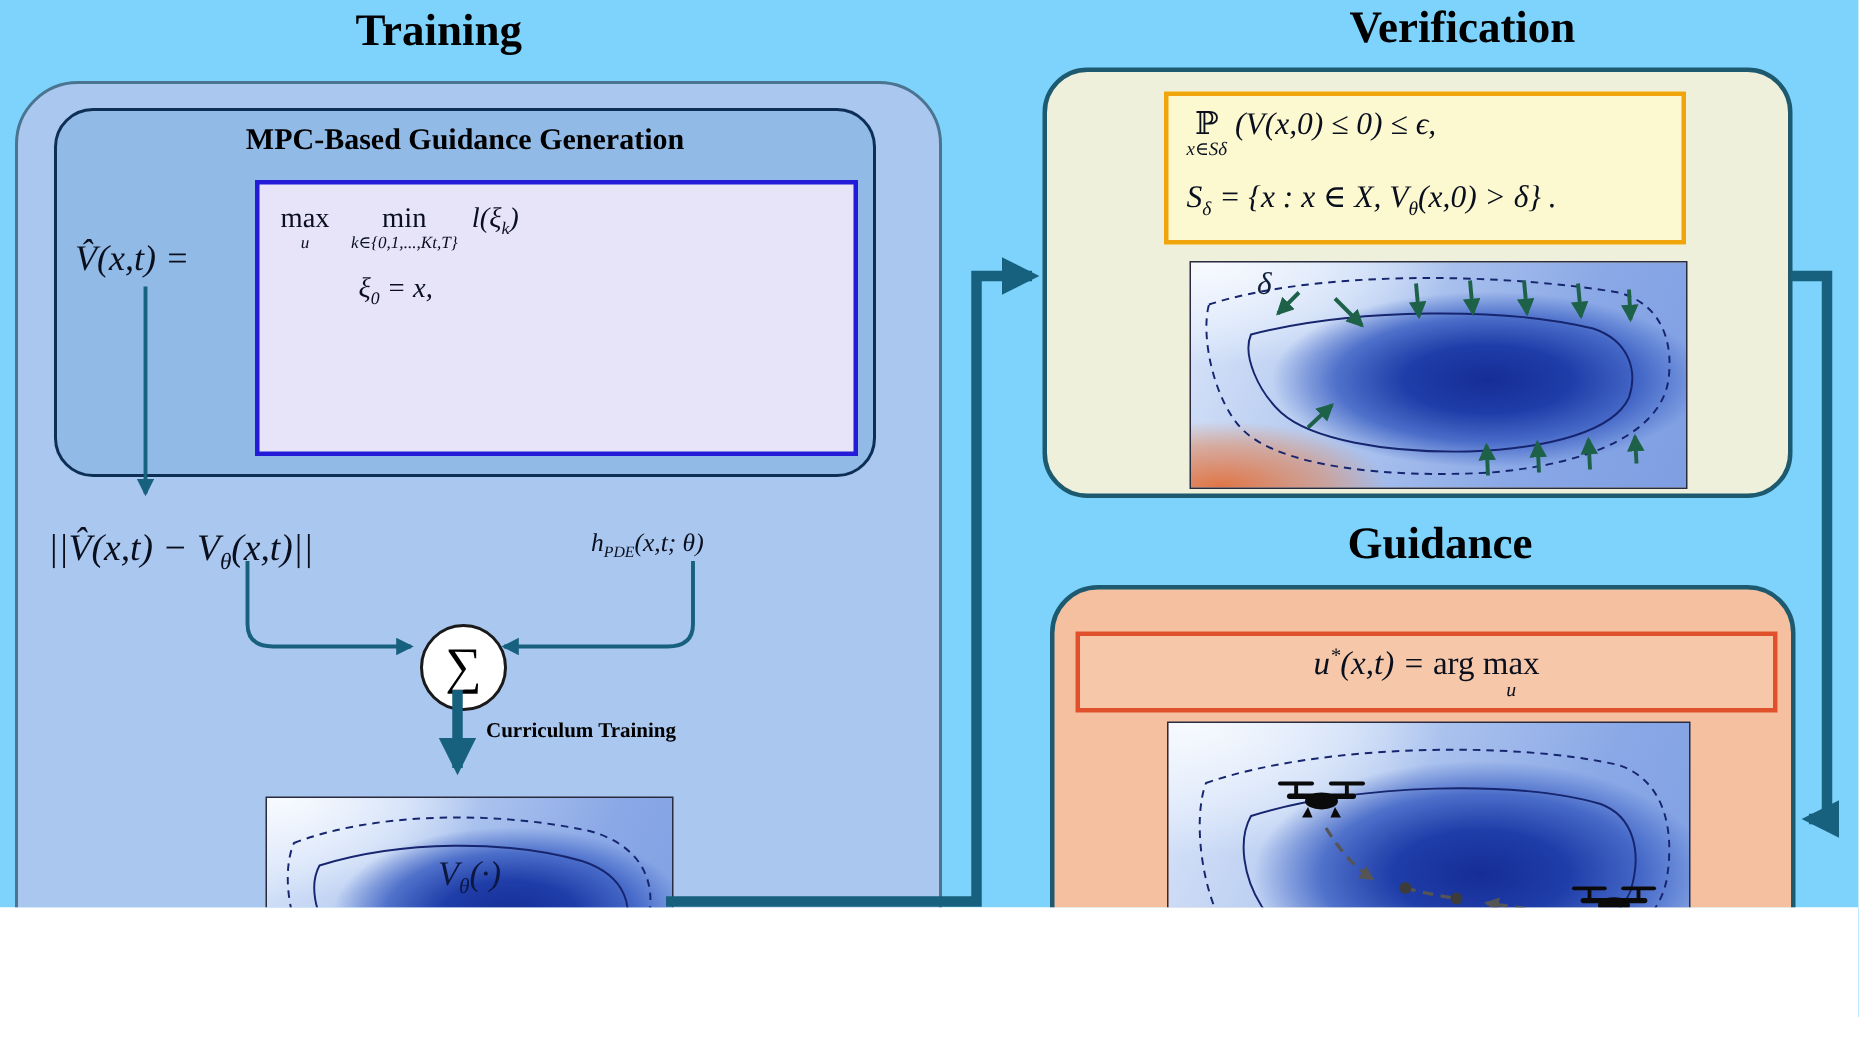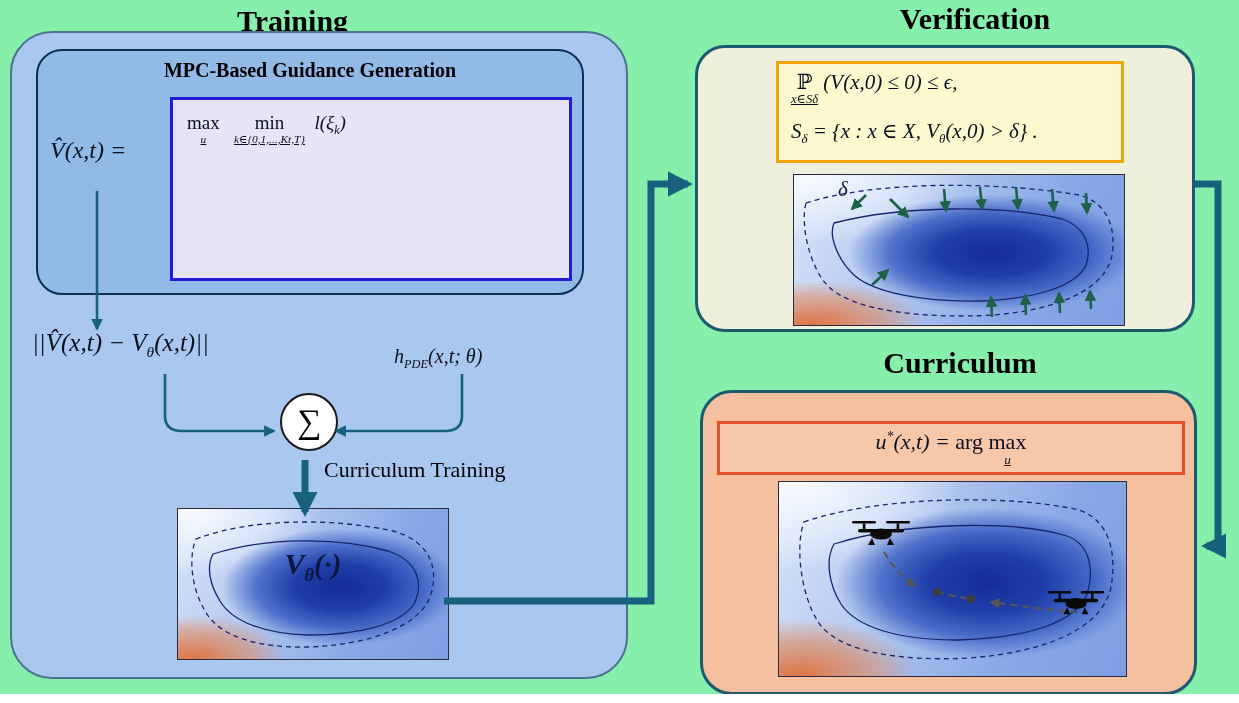--- a/index.html
+++ b/index.html
@@ -1,62 +1,62 @@
 <!DOCTYPE html>
 <html style="--training-bg: #aac7f0; --training-border: #4b7490; --mpc-bg: #92bae7; --mpc-border: #0e2f55; --mpc-math-bg: #e7e4f9; --mpc-math-border: #231bd8; --ver-bg: #eef0db; --ver-border: #1d5a70; --ver-math-bg: #fcf9d0; --ver-math-border: #f1a50d; --inf-bg: #f5c0a0; --inf-math-bg: #f6c8a9; --inf-math-border: #e0512b; --flow-arrow: #17617f; --field-arrow: #1d6148; --trajectory: #555555; --contour: #16256e;"><head>
 <meta charset="utf-8">
 <style>
   html,body{margin:0;padding:0;background:#ffffff;}
-  .canvas{position:relative;width:1239px;height:694px;background:#86efac;overflow:hidden;
+  .canvas{position:relative;width:1239px;height:605px;background:#7dd3fc;overflow:hidden;
           font-family:"Liberation Serif","DejaVu Serif","DejaVu Sans",serif;}
   .title{position:absolute;font-weight:bold;font-size:30px;color:#000;text-align:center;}
   .t-training{left:10px;top:4px;width:565px;}
   .t-ver{left:705px;top:2px;width:540px;}
   .t-inf{left:700px;top:346px;width:520px;}
 
   .box{position:absolute;box-sizing:border-box;}
-  .training-box{left:10px;top:31px;width:618px;height:648px;border-radius:42px;
+  .training-box{left:10px;top:54px;width:618px;height:648px;border-radius:42px;
     background:var(--training-bg,#aac7f0);border:2.5px solid var(--training-border,#4b7490);}
   .mpc-box{left:24px;top:16px;width:548px;height:246px;border-radius:26px;
     background:var(--mpc-bg,#92bae7);border:2.5px solid var(--mpc-border,#0e2f55);}
   .mpc-title{position:absolute;top:8px;left:0;width:100%;text-align:center;font-weight:bold;font-size:20px;color:#000;}
 
   .math{font-style:italic;color:#0a0f1e;}
   .rm{font-style:normal;}
   sub{font-size:0.62em;}
   sup{font-size:0.62em;}
   .stk{display:inline-flex;flex-direction:column;align-items:center;}
   .stk-m{font-style:normal;line-height:1.05;}
-  .stk-u{font-size:0.60em;line-height:1.1;font-style:italic;text-decoration:underline;}
+  .stk-u{font-size:0.60em;line-height:1.1;font-style:italic;}
 
   .mathbox{position:absolute;box-sizing:border-box;}
   .mpc-mathbox{left:132px;top:46px;width:402px;height:184px;font-size:19px;
     background:var(--mpc-math-bg,#e7e4f9);border:3px solid var(--mpc-math-border,#231bd8);
     padding:8px 10px 4px 14px;}
   .mpc-mathbox .mline{line-height:29px;}
   .mline1{margin-bottom:10px;}
   .indent{padding-left:52px;}
 
   .vhat{position:absolute;left:12px;top:86px;font-size:24px;font-family:Liberation Serif, serif;}
   .loss-left{position:absolute;left:20px;top:296px;font-size:25px;}
-  .loss-right{position:absolute;left:382px;top:296px;font-size:20px;margin-top:16px;}
+  .loss-right{position:absolute;left:382px;top:296px;font-size:17px;}
   .sigma-circle{position:absolute;left:268px;top:360px;width:54px;height:54px;border-radius:50%;
     background:#fff;border:2px solid #1a1a1a;display:flex;align-items:center;justify-content:center;
     font-size:34px;color:#000;}
-  .curriculum{position:absolute;left:312px;top:424px;font-weight:normal;font-size:22px;color:#000;}
+  .curriculum{position:absolute;left:312px;top:424px;font-weight:bold;font-size:14px;color:#000;}
 
   .heatmap{position:absolute;border:1.5px solid #2b2b3f;
     background:
       radial-gradient(56% 50% at 60% 52%, #162d96 0%, #1f3da8 30%, rgba(47,84,190,0.75) 55%, rgba(90,130,220,0) 78%),
       radial-gradient(48% 42% at 6% 100%, rgba(226,112,60,0.95) 0%, rgba(228,130,80,0.5) 45%, rgba(228,130,80,0) 70%),
       radial-gradient(70% 65% at 4% 0%, rgba(248,251,255,0.98) 0%, rgba(240,246,255,0.5) 45%, rgba(240,246,255,0) 70%),
       linear-gradient(115deg,#dbe6f9 0%,#b3c9f0 35%,#8aa8e6 70%,#7e9ee2 100%);}
   .heatmap>svg{position:absolute;left:0;top:0;}
   .vtheta-map{left:165px;top:475px;width:270px;height:150px;}
-  .vtheta-label{position:absolute;left:0;right:0;top:38px;text-align:center;font-size:30px;color:#0c1742;font-weight:bold;}
+  .vtheta-label{position:absolute;left:0;right:0;top:38px;text-align:center;font-size:23px;color:#0c1742;}
 
   .ver-box{left:695px;top:45px;width:500px;height:287px;border-radius:30px;
     background:var(--ver-bg,#eef0db);border:3px solid var(--ver-border,#1d5a70);}
   .ver-mathbox{left:78px;top:13px;width:348px;height:102px;font-size:21px;
     background:var(--ver-math-bg,#fcf9d0);border:3px solid var(--ver-math-border,#f1a50d);
     padding:6px 12px;}
   .ver-line1{margin-bottom:12px;}
   .ver-map{left:95px;top:126px;width:330px;height:150px;}
   .delta-label{position:absolute;left:44px;top:2px;font-size:21px;font-style:italic;color:#10203a;}
 
@@ -81,35 +81,36 @@
   .dot{fill:#3c3c3c;}
   .drone{fill:#0a0a0a;}
 </style>
 </head>
 <body>
 
 <div class="canvas">
 
   <div class="title t-training">Training</div>
   <div class="title t-ver">Verification</div>
-  <div class="title t-inf">Curriculum</div>
+  <div class="title t-inf">Guidance</div>
 
   <div class="box training-box">
 
     <div class="box mpc-box">
       <div class="mpc-title">MPC-Based Guidance Generation</div>
       <div class="math vhat"><span>V̂(x,t) =</span></div>
       <div class="mathbox mpc-mathbox">
         <div class="math mline mline1"><span class="stk">
               <span class="stk-m">max</span>
               <span class="stk-u">u</span>
             </span><span>&nbsp;&nbsp;&nbsp;</span><span class="stk">
               <span class="stk-m">min</span>
               <span class="stk-u">k∈{0,1,...,Kt,T}</span>
             </span><span>&nbsp;&nbsp;l(ξ</span><sub>k</sub><span>)</span></div>
+        <div class="math mline indent"><span>ξ</span><sub>0</sub><span> = x,</span></div>
       </div>
     </div>
 
     <div class="math loss-left"><span>||V̂(x,t) − V</span><sub>θ</sub><span>(x,t)||</span></div>
     <div class="math loss-right"><span>h</span><sub>PDE</sub><span>(x,t; θ)</span></div>
 
     <div class="sigma-circle">
       <span>∑</span>
     </div>
 

